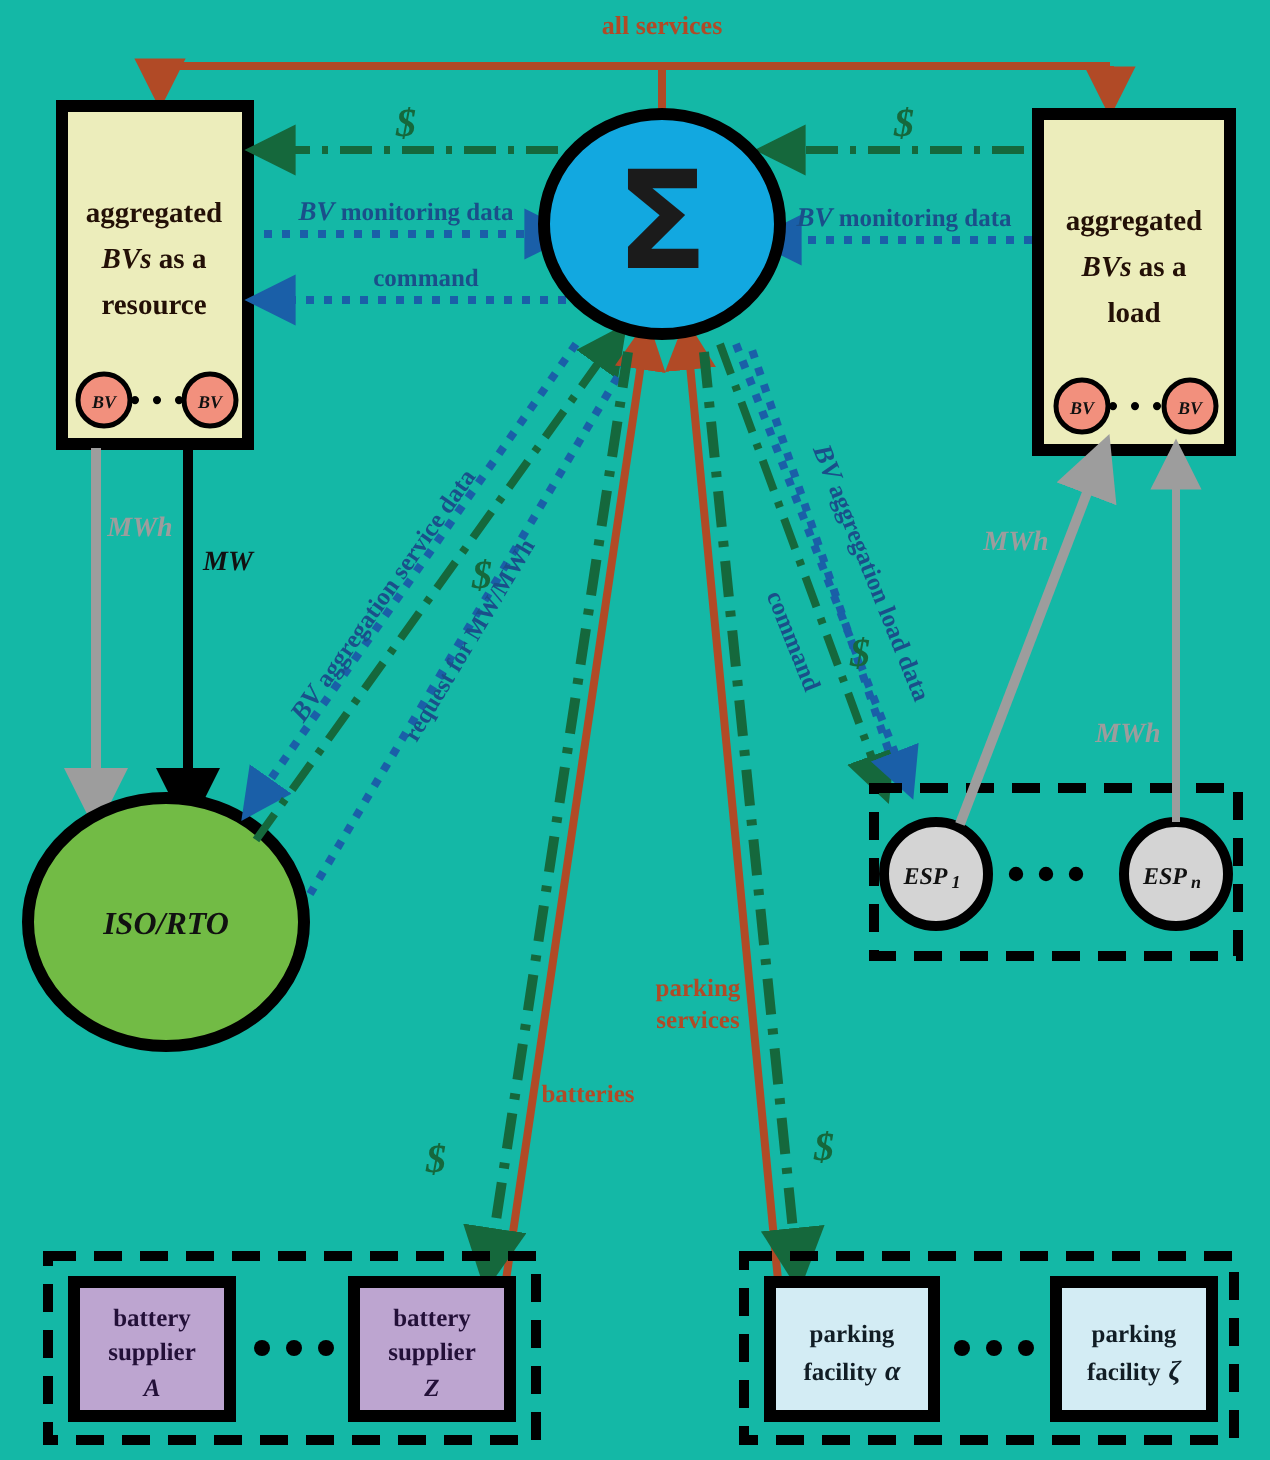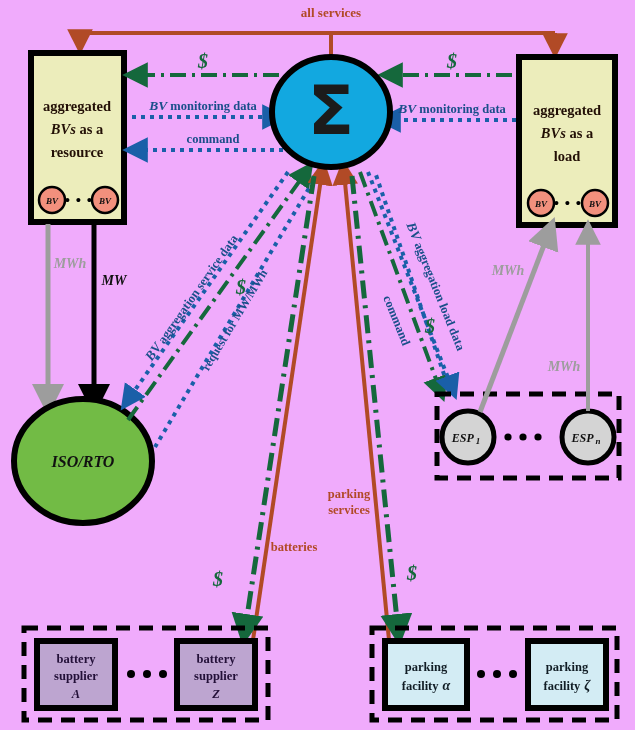--- a/index.html
+++ b/index.html
@@ -1,17 +1,17 @@
 <!DOCTYPE html>
 <html><head>
 <meta charset="utf-8">
 <style>
   html,body{margin:0;padding:0;background:#ffffff;}
   body{font-family:"Liberation Serif", serif;}
-  #stage{position:relative;width:635px;height:730px;overflow:hidden;background:#f0abfc;}
+  #stage{position:relative;width:635px;height:730px;overflow:hidden;background:#14b8a6;}
   #stage svg{position:absolute;left:0;top:0;}
 </style>
 </head>
 <body>
 
 <div id="stage">
 
   <svg width="635" height="730" viewBox="0 0 635 730">
     <defs>
       <marker id="ah-brown" markerWidth="7" markerHeight="7" refX="3.2" refY="3.2" orient="auto" markerUnits="strokeWidth">

